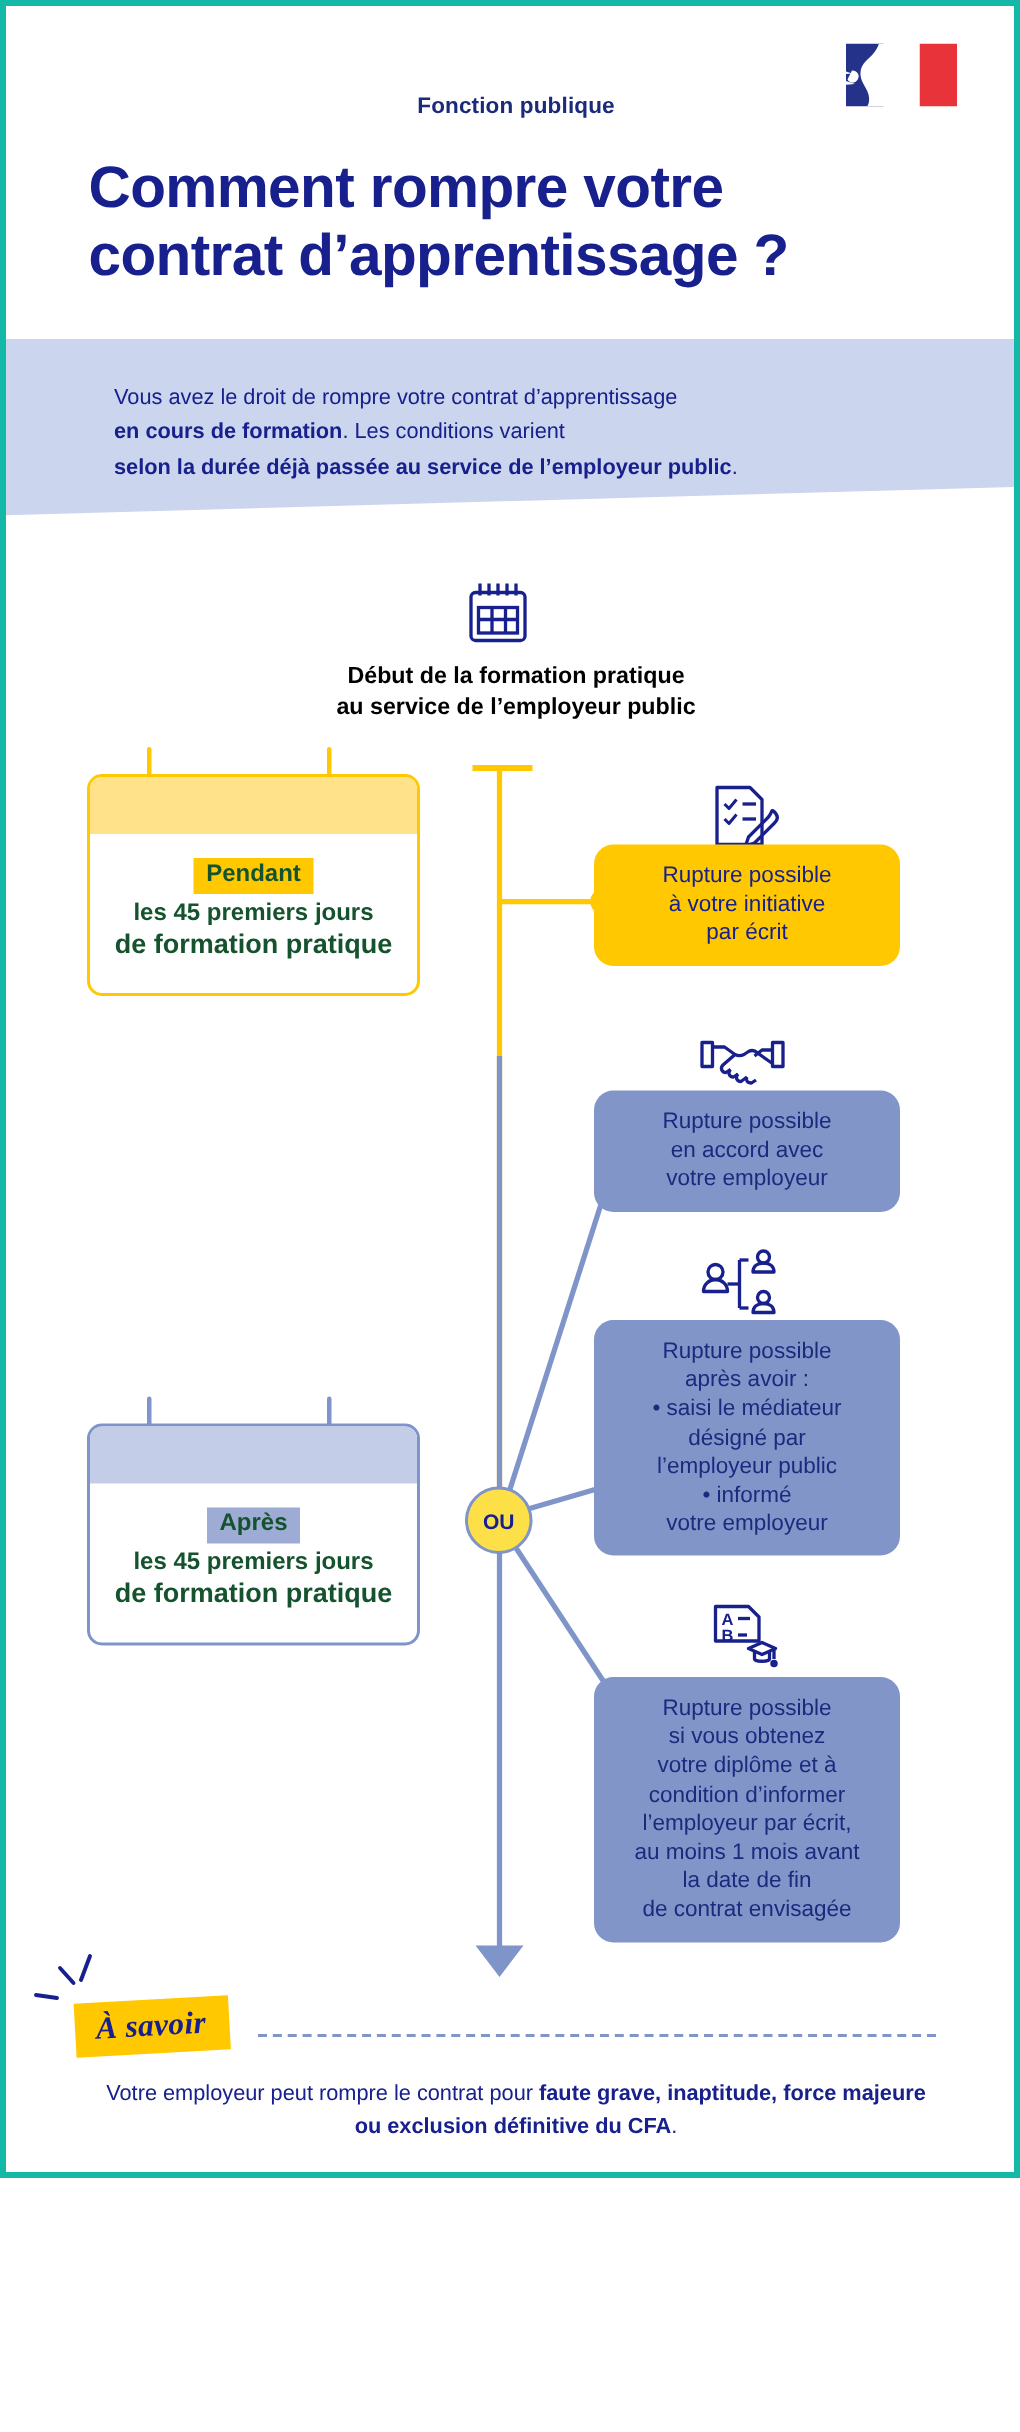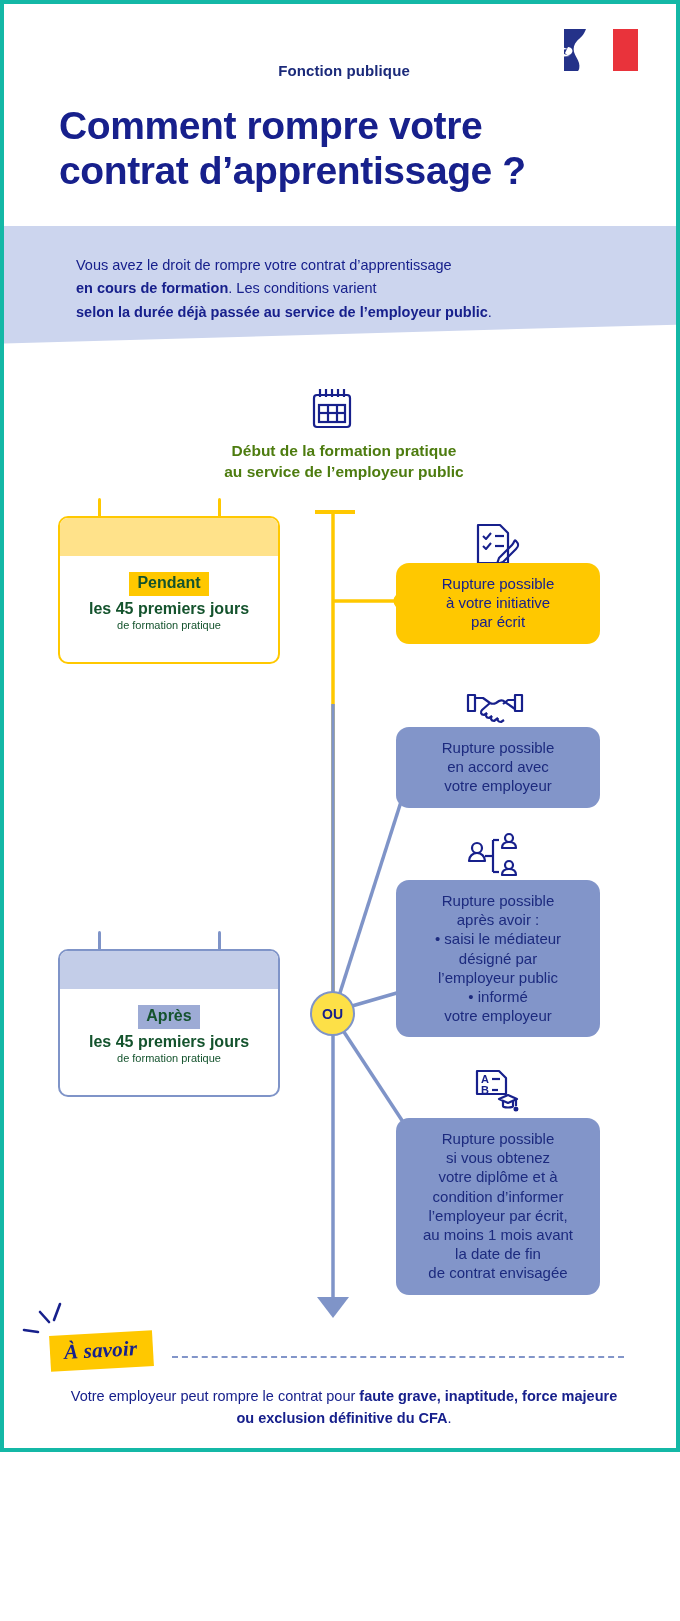--- a/index.html
+++ b/index.html
@@ -61,21 +61,21 @@
   .intro-text b{font-weight:bold;}
 
   
   .tl-svg{position:absolute;left:0;top:0;width:680px;height:1621px;overflow:visible;}
 
   
   .cal-icon{position:absolute; left:305px; top:383px; width:46px; height:44px;}
   .start-caption{
     position:absolute; left:120px; top:437px; width:440px;
     text-align:center; font-size:15.5px; font-weight:bold;
-    line-height:1.35; color:#4d7c0f;
+    line-height:1.35; color:#000000;
   }
 
   
   .period-card{position:absolute;}
   .period-card .rings{position:absolute; top:-18px; left:0; width:100%; height:20px;}
   .period-card .ring{position:absolute; top:0; width:3px; height:38px; border-radius:2px;}
   .period-card .body{
     position:relative;
     border-radius:10px;
     background:#ffffff;
@@ -86,21 +86,21 @@
   .period-card .content{
     padding:16px 10px 22px 10px;
     text-align:center;
     color:#14532d;
   }
   .period-card .tag{
     display:inline-block; padding:1px 8px 2px 8px;
     font-size:16px; font-weight:bold; line-height:1.3;
   }
   .period-card .line1{font-size:16px; font-weight:bold; margin-top:4px;}
-  .period-card .line2{font-size:11px; font-weight:normal; margin-top:1px;}
+  .period-card .line2{font-size:18px; font-weight:bold; margin-top:1px;}
 
   
   #card-pendant{left:54px; top:512px; width:222px;}
   #card-pendant .body{border:2.5px solid #ffc800; height:148px;}
   #card-pendant .strip{background:#ffe28a;}
   #card-pendant .ring{background:#ffc800;}
   #card-pendant .tag{background:#ffc800;}
 
   
   #card-apres{left:54px; top:945px; width:222px;}

